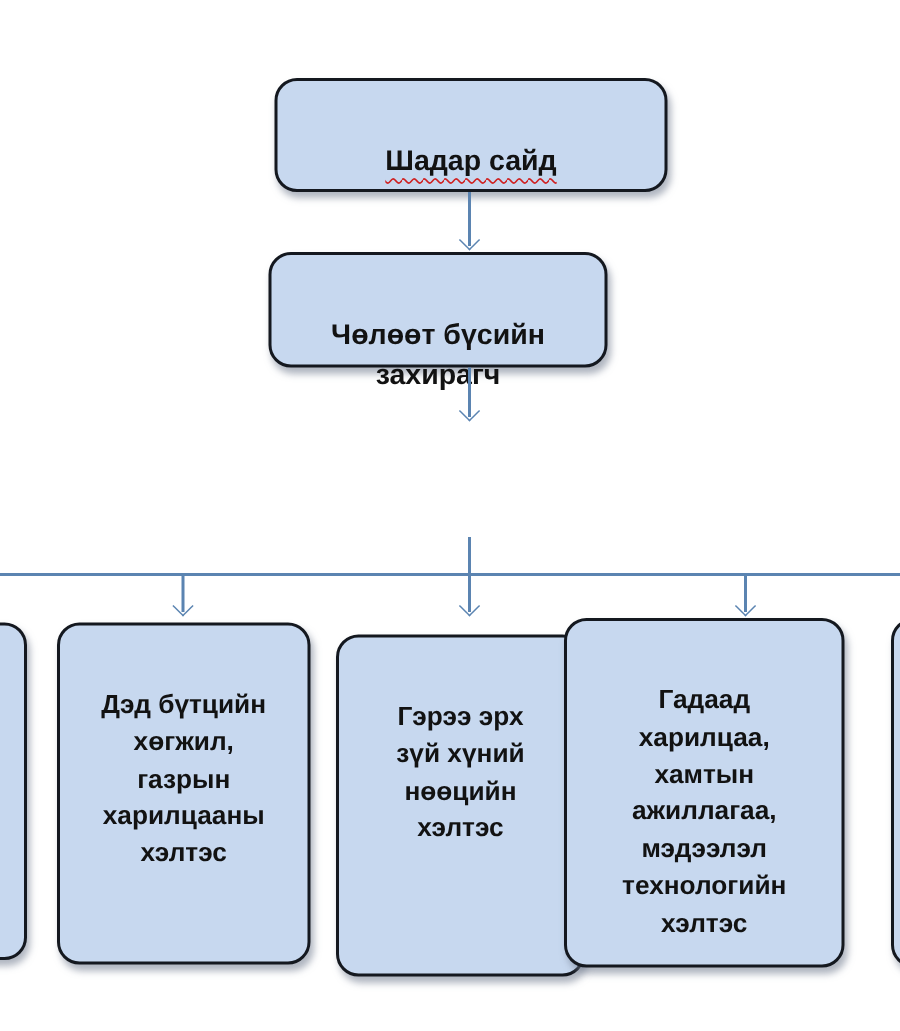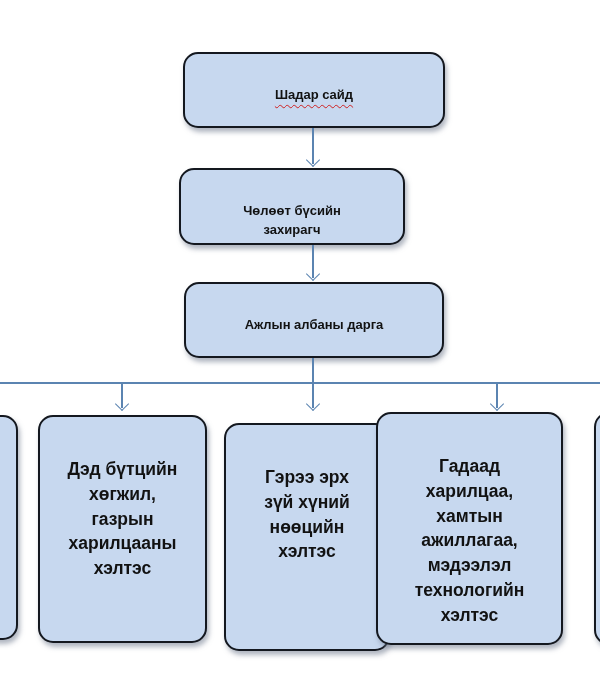--- a/index.html
+++ b/index.html
@@ -19,21 +19,21 @@
     background:var(--fill);
     border:2px solid var(--border);
     border-radius:15px;
     box-shadow:2px 4px 5px rgba(110,120,140,0.55);
     color:var(--text);
     font-weight:bold;
     text-align:center;
     white-space:pre-line;
     line-height:1.42;
   }
-  .node-top{font-size:13px;padding-top:14px;}
+  .node-top{font-size:19px;padding-top:14px;}
   .node-dept{font-size:17.5px;padding:15px 6px 16px 6px;}
   .wavy{
     text-decoration-line:underline;
     text-decoration-style:wavy;
     text-decoration-color:var(--wavy);
     text-decoration-thickness:1px;
     text-underline-offset:5px;
   }
   .vline{position:absolute;width:1.5px;background:var(--conn);}
   .hline{position:absolute;height:1.5px;background:var(--conn);}
@@ -57,23 +57,20 @@
   <div class="chev" style="left:308px;top:155px;"></div>
 
   <div class="node node-top" style="left:179px;top:168px;width:226px;height:77px;">
     <span>Чөлөөт бүсийн
 захирагч</span>
   </div>
 
   <div class="vline" style="left:312px;top:245px;height:33px;"></div>
   <div class="chev" style="left:308px;top:269px;"></div>
 
-  <div class="node node-top" style="left:184px;top:282px;width:260px;height:76px;">
-    <span>Ажлын албаны дарга</span>
-  </div>
 
   <div class="vline" style="left:312px;top:358px;height:50px;"></div>
 
   <div class="hline" style="left:0;top:382px;width:600px;"></div>
 
   <div class="vline" style="left:121px;top:383px;height:25px;"></div>
   <div class="chev" style="left:117px;top:399px;"></div>
 
   <div class="chev" style="left:308px;top:399px;"></div>
 

